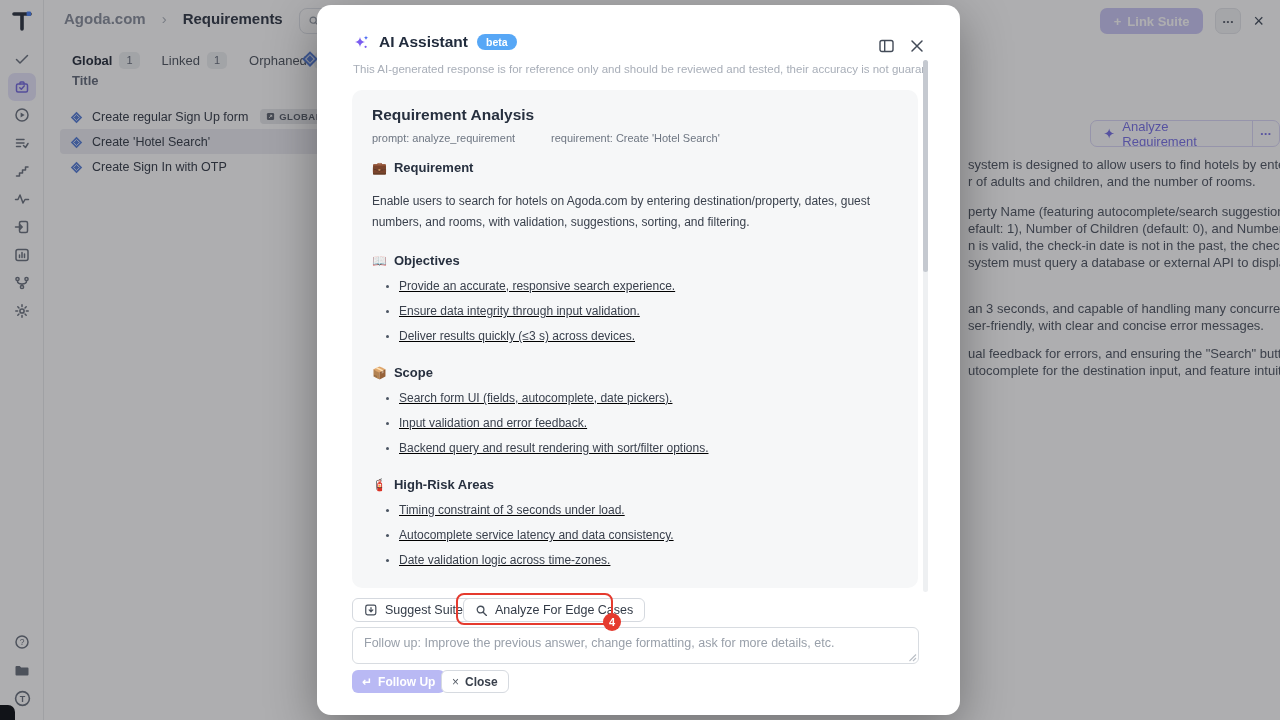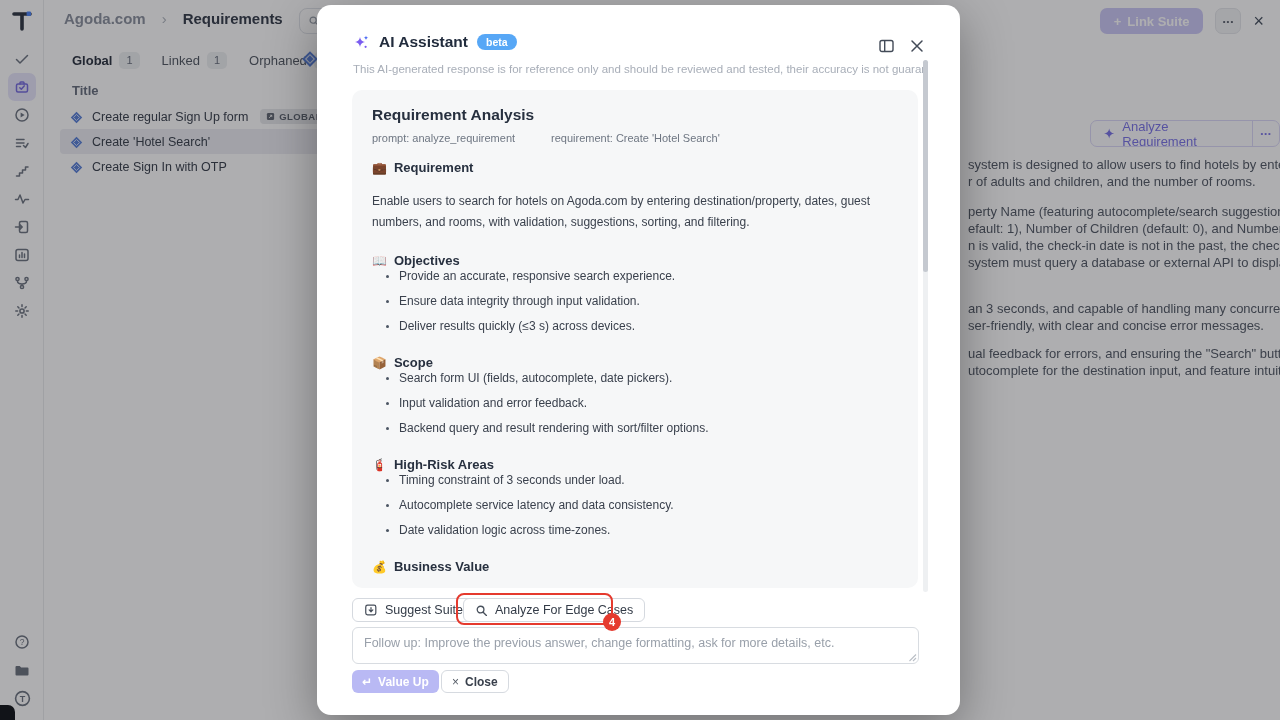--- a/index.html
+++ b/index.html
@@ -29,21 +29,21 @@
   .btn-x { background:none; border:none; font-size:18px; color:#4b5563; cursor:pointer; line-height:1; }
 
   .hdr-search { position:absolute; left:299px; top:8px; width:120px; height:26px; background:#fff; border:1px solid #e2e5ea; border-radius:8px; z-index:1; display:flex; align-items:center; padding:0 8px; color:#9aa1ab; }
 
   .tabs { position:absolute; left:72px; top:52px; display:flex; gap:22px; align-items:center; z-index:1; }
   .tab { display:flex; align-items:center; gap:7px; cursor:pointer; }
   .tab-label { font-size:13px; color:#555c66; }
   .tab.active .tab-label { color:#2f3643; font-weight:600; }
   .peek-diamond { position:absolute; left:301px; top:50px; z-index:1; }
 
-  .tbl-header { position:absolute; left:72px; top:83px; font-size:13px; font-weight:600; color:#6a7280; z-index:1; }
+  .tbl-header { position:absolute; left:72px; top:73px; font-size:13px; font-weight:600; color:#6a7280; z-index:1; }
   .rows { position:absolute; left:60px; top:104px; width:380px; z-index:1; }
   .row { position:relative; height:25px; display:flex; align-items:center; padding-left:32px; border-radius:4px; cursor:pointer; }
   .row.selected { background:#edeef3; }
   .row .dmd { position:absolute; left:10px; top:6px; }
   .row-title { font-size:12.5px; color:#3d4450; }
   .badge-global { display:flex; align-items:center; gap:4px; margin-left:12px; background:#e8e9ec; border-radius:4px; padding:2px 6px; font-size:9.5px; font-weight:600; letter-spacing:.4px; color:#5f6671; }
 
   .detail-actions { position:absolute; left:1090px; top:120px; display:flex; height:27px; border:1px solid #dcd9f8; border-radius:7px; background:#fdfdff; z-index:1; overflow:hidden; }
   .da-main { display:flex; align-items:center; gap:7px; padding:0 12px; font-size:13px; color:#7d76e8; font-weight:500; cursor:pointer; border-right:1px solid #dcd9f8; }
   .da-more { width:27px; display:flex; align-items:center; justify-content:center; color:#7d76e8; font-size:8px; letter-spacing:1px; cursor:pointer; }
@@ -65,21 +65,21 @@
   .m-disclaimer { position:absolute; left:36px; top:58px; width:570px; font-size:11.5px; color:#a8aeb8; white-space:nowrap; overflow:hidden; }
 
   .card { position:absolute; left:35px; top:85px; width:566px; height:498px; background:#f6f7f8; border-radius:10px; padding:16px 20px; overflow:hidden; }
   .card h2 { font-size:15.5px; font-weight:700; color:#27303f; }
   .meta-row { margin-top:8px; display:flex; gap:36px; }
   .meta-item { font-size:11px; color:#6e7682; }
   .sec-h { margin-top:20px; font-size:13px; font-weight:700; color:#27303f; display:flex; align-items:center; }
   .sec-h.first { margin-top:16px; }
   .sec-ico { margin-right:7px; font-size:12px; font-weight:400; }
   .card p { margin-top:16px; font-size:12px; line-height:21px; color:#3a414d; }
-  .card ul { padding-left:27px; }
+  .card ul { margin-top:10px; padding-left:27px;text-decoration:underline; }
   .card li { font-size:12px; line-height:17px; color:#3a414d; margin-bottom:8px; }
   .card li::marker { color:#4b5563; font-size:10px; }
   .card li:last-child { margin-bottom:0; }
 
   .m-scroll { position:absolute; left:606px; top:55px; width:5px; height:532px; background:#eef0f2; border-radius:3px; }
   .m-thumb { position:absolute; left:0; top:0; width:5px; height:212px; background:#c5c9d0; border-radius:3px; cursor:pointer; }
 
   .btn-chip { display:flex; align-items:center; gap:7px; height:24px; background:#fff; border:1px solid #d5d9df; border-radius:6px; padding:0 11px; font-size:12.5px; color:#333b47; cursor:pointer; font-family:inherit; }
   .btn-suggest { position:absolute; left:35px; top:593px; }
   .annotation-box { position:absolute; left:139px; top:588px; width:157px; height:32px; border:2.5px solid #e53a2e; border-radius:8px; z-index:31; pointer-events:none; }
@@ -399,21 +399,21 @@
     </button>
     <div class="annotation-badge">4</div>
 
     <textarea class="m-textarea" placeholder="Follow up: Improve the previous answer, change formatting, ask for more details, etc." style=""></textarea>
     <svg class="resize-handle" width="9" height="9" viewBox="0 0 9 9">
         <path d="M1.5 8 L8 1.5 M5 8 L8 5" stroke="#b9bec6" stroke-width="1.1" fill="none"></path>
       </svg>
 
     <button class="btn-followup">
       <span>↵</span>
-      <span>Value Up</span>
+      <span>Follow Up</span>
     </button>
     <button class="btn-close2">
       <span class="xmark">×</span>
       <span>Close</span>
     </button>
 
   </div>
 </div>
 
 </body></html>

